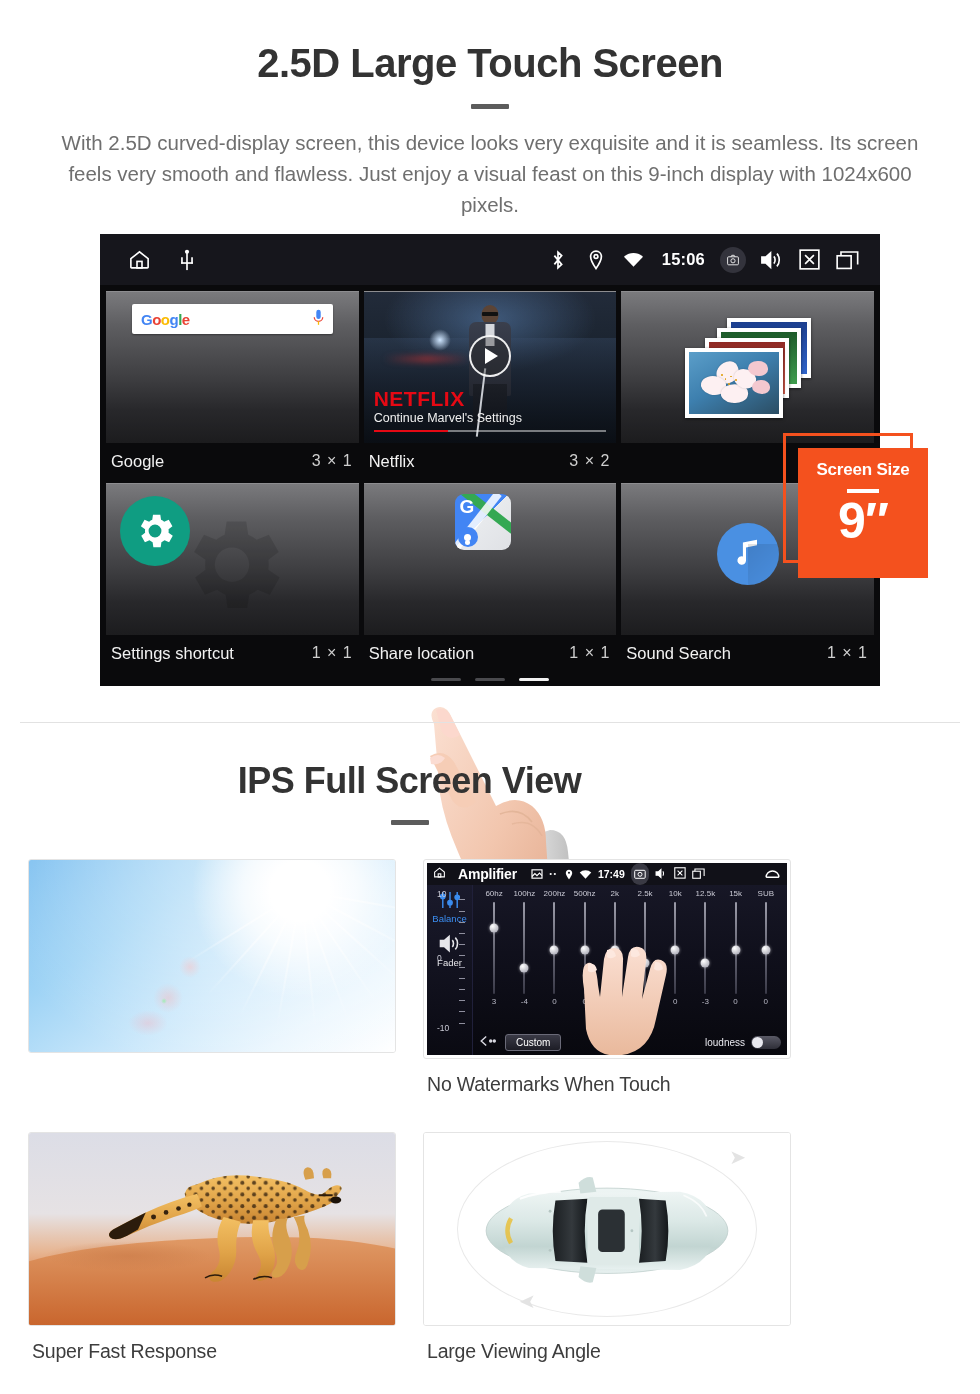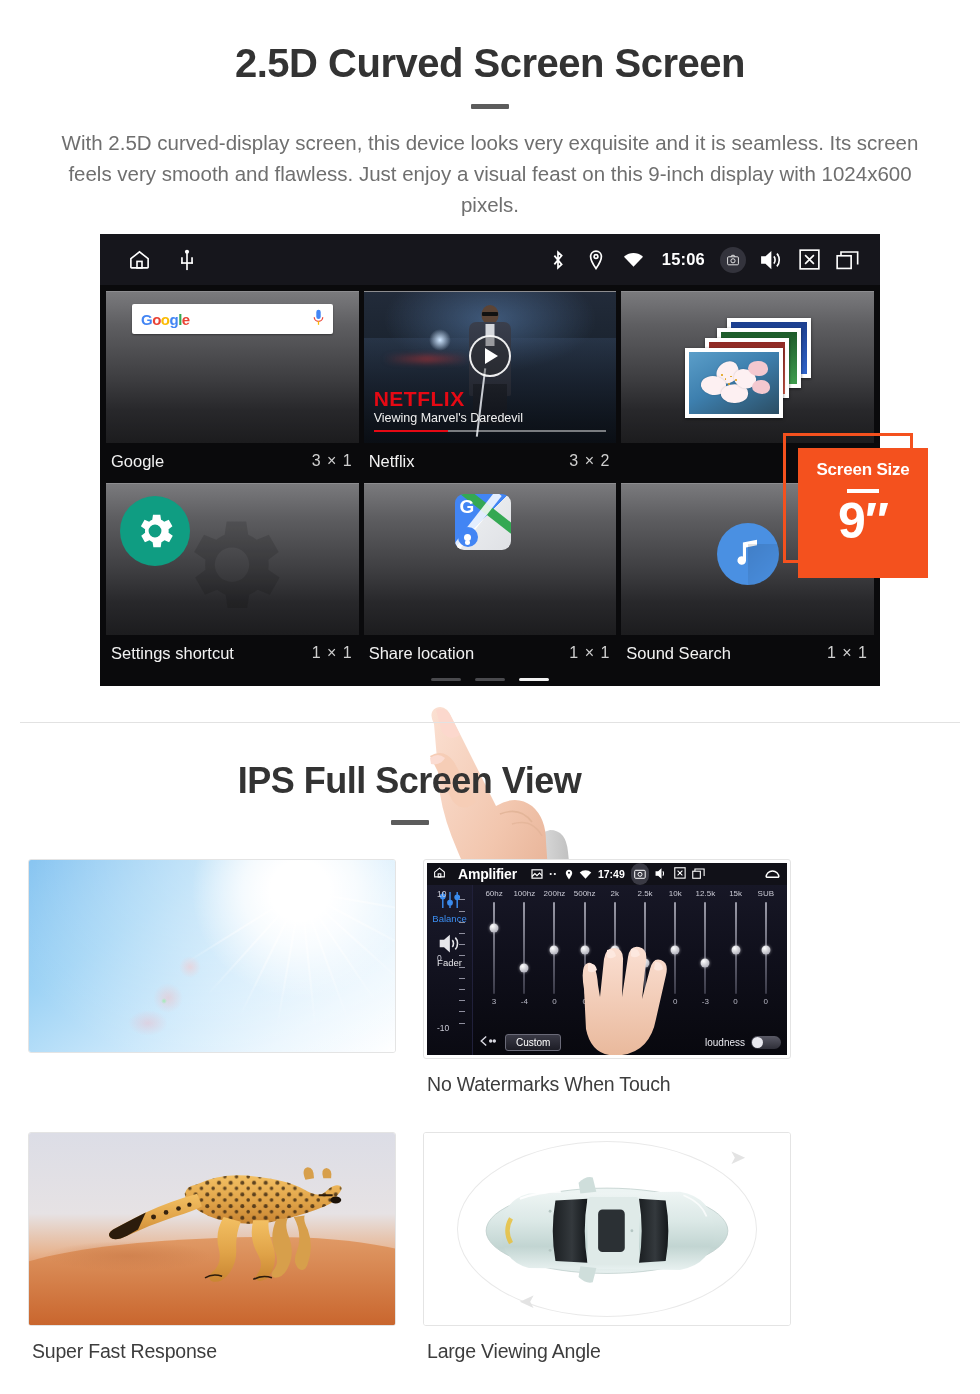--- a/index.html
+++ b/index.html
@@ -233,21 +233,21 @@
   .arrowT{position:absolute;right:12%;top:6%;color:#e3e3e3;font-size:20px;}
   .arrowB{position:absolute;left:26%;bottom:6%;color:#e3e3e3;font-size:20px;transform:scaleX(-1);}
 </style>
 </head>
 <body>
 
 <div class="page">
 
   <div class="sec1">
 
-    <div class="h1">2.5D Curved Screen Screen</div>
+    <div class="h1">2.5D Large Touch Screen</div>
     <div class="rule"></div>
     <div class="lead">With 2.5D curved-display screen, this device looks very exquisite and it is seamless. Its screen feels very smooth and flawless. Just enjoy a visual feast on this 9-inch display with 1024x600 pixels.</div>
 
     <div class="screenwrap">
 
       <div class="screen">
 
         <div class="statusbar">
           <div class="sb-left">
             <span class="sb-ico">
@@ -345,21 +345,21 @@
                     <div class="nfx-glass"></div>
                   <div class="nfx-body"></div>
                     <div class="nfx-shirt"></div>
                     <div class="nfx-legs"></div>
                 </div>
                 <div class="nfx-cane"></div>
                 <div class="play">
                     <i></i>
                   </div>
                 <div class="nfx-brand">NETFLIX</div>
-                <div class="nfx-sub">Viewing Marvel's Daredevil</div>
+                <div class="nfx-sub">Continue Marvel's Settings</div>
                 <div class="nfx-prog">
                     <i></i>
                   </div>
               </div>
             </div>
             <div class="wlabel">
               <span class="nm">Netflix</span>
               <span class="sz">3 × 2</span>
             </div>
           </div>

